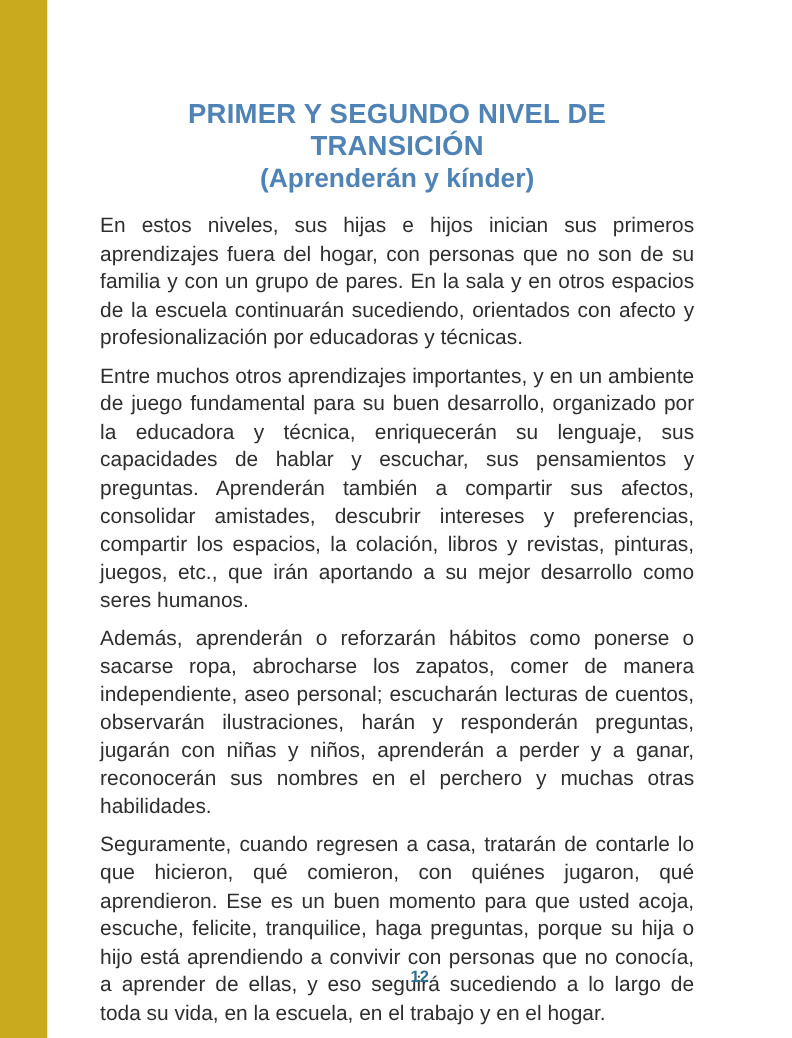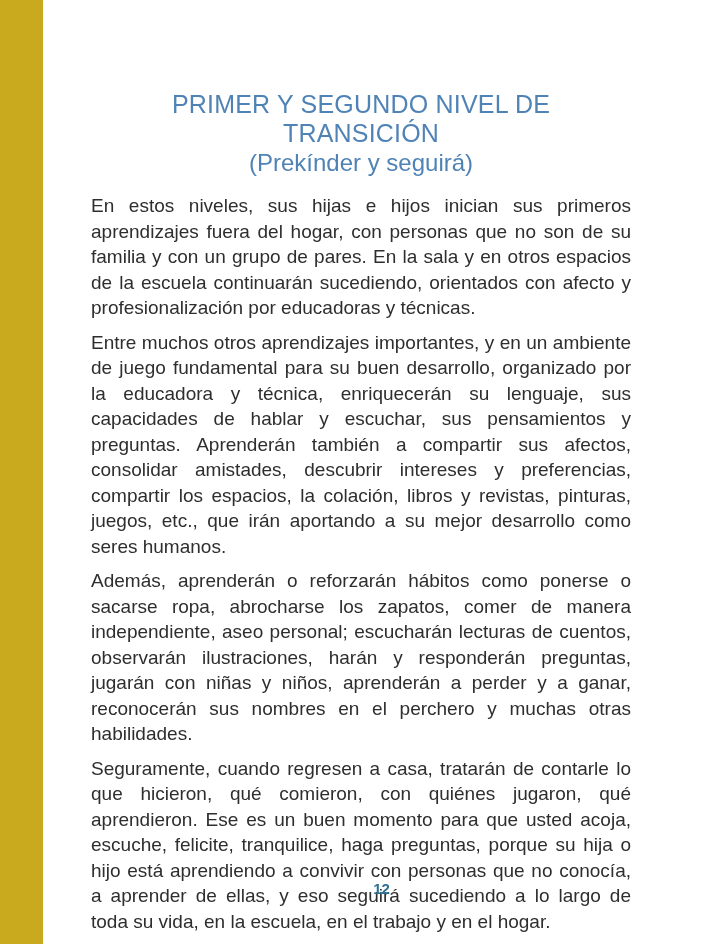--- a/index.html
+++ b/index.html
@@ -35,21 +35,21 @@
   .content {
     position: absolute;
     left: 91px;
     top: 90px;
     width: 540px;
   }
   .title {
     margin: 0 0 15px 0;
     text-align: center;
     color: var(--title-color);
-    font-weight: normal;
+    font-weight: bold;
   }
   .title-line1 {
     display: block;
     font-size: 25px;
     line-height: 29px;
     letter-spacing: 0.2px;
   }
   .title-line2 {
     display: block;
     font-size: 24px;
@@ -75,21 +75,21 @@
 </style>
 </head>
 <body>
 
 <div class="page">
   <div class="accent-bar"></div>
 
   <main class="content">
     <h1 class="title">
       <span class="title-line1">PRIMER Y SEGUNDO NIVEL DE TRANSICIÓN</span>
-      <span class="title-line2">(Prekínder y seguirá)</span>
+      <span class="title-line2">(Aprenderán y kínder)</span>
     </h1>
 
     <p class="body-paragraph">En estos niveles, sus hijas e hijos inician sus primeros aprendizajes fuera del hogar, con personas que no son de su familia y con un grupo de pares. En la sala y en otros espacios de la escuela continuarán sucediendo, orientados con afecto y profesionalización por educadoras y técnicas.</p>
 
     <p class="body-paragraph">Entre muchos otros aprendizajes importantes, y en un ambiente de juego fundamental para su buen desarrollo, organizado por la educadora y técnica, enriquecerán su lenguaje, sus capacidades de hablar y escuchar, sus pensamientos y preguntas. Aprenderán también a compartir sus afectos, consolidar amistades, descubrir intereses y preferencias, compartir los espacios, la colación, libros y revistas, pinturas, juegos, etc., que irán aportando a su mejor desarrollo como seres humanos.</p>
 
     <p class="body-paragraph">Además, aprenderán o reforzarán hábitos como ponerse o sacarse ropa, abrocharse los zapatos, comer de manera independiente, aseo personal; escucharán lecturas de cuentos, observarán ilustraciones, harán y responderán preguntas, jugarán con niñas y niños, aprenderán a perder y a ganar, reconocerán sus nombres en el perchero y muchas otras habilidades.</p>
 
     <p class="body-paragraph">Seguramente, cuando regresen a casa, tratarán de contarle lo que hicieron, qué comieron, con quiénes jugaron, qué aprendieron. Ese es un buen momento para que usted acoja, escuche, felicite, tranquilice, haga preguntas, porque su hija o hijo está aprendiendo a convivir con personas que no conocía, a aprender de ellas, y eso seguirá sucediendo a lo largo de toda su vida, en la escuela, en el trabajo y en el hogar.</p>
   </main>

